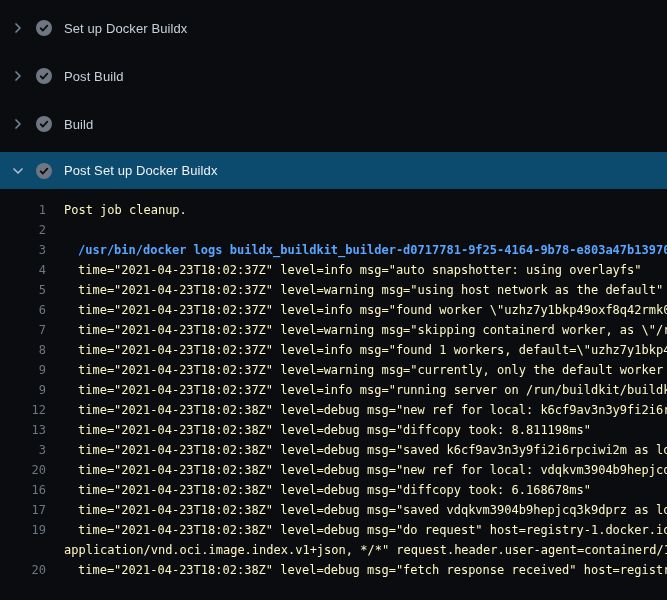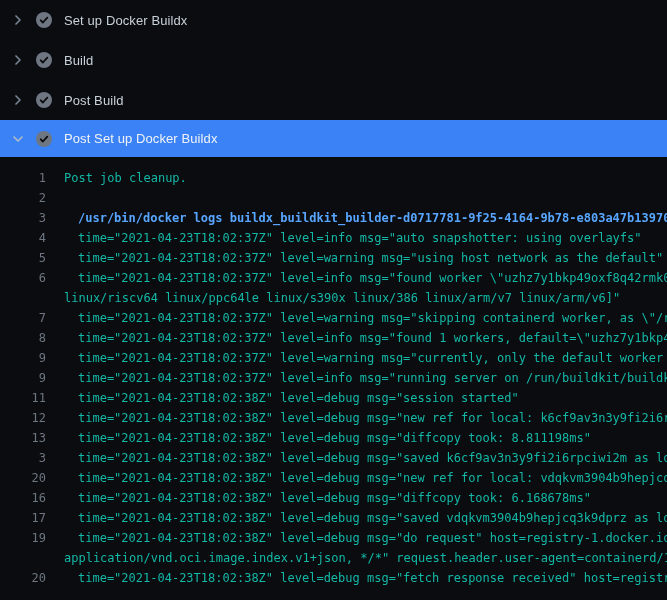--- a/index.html
+++ b/index.html
@@ -11,43 +11,44 @@
     -webkit-font-smoothing: antialiased;
   }
   
   .steps { }
   .step {
     height: 40px;
     display: flex;
     align-items: center;
     padding-left: 10px;
     cursor: pointer;
+    margin-top: 8px;
   }
-  .step.expanded { background: #3b82f6; height: 37px; }
+  .step.expanded { background: #0c4a6e; height: 37px; }
   .chev { width: 16px; height: 16px; margin-right: 10px; flex: none; display: flex; align-items: center; justify-content: center; }
   .check { width: 16px; height: 16px; margin-right: 12px; flex: none; display: flex; align-items: center; justify-content: center; }
   .step-label { font-size: 13px; color: #c9d1d9; letter-spacing: .1px; }
   .step.expanded .step-label { color: #f0f3f6; font-weight: 500; }
 
   
   .log {
     padding-top: 11px;
     font-family: "DejaVu Sans Mono", "Liberation Mono", monospace;
     font-size: 12px;
     line-height: 20px;
   }
   .row { display: flex; height: 20px; white-space: pre; overflow: hidden; }
   .num {
     width: 46px; flex: none;
     text-align: right;
     color: #6e7681;
     cursor: pointer;
     user-select: none;
   }
-  .txt { padding-left: 18px; color: #14b8a6; }
+  .txt { padding-left: 18px; color: #fef9c3; }
   .row.ind .txt { padding-left: 32px; }
   .row.cmd .txt { color: #58a6ff; font-weight: bold; }
   .tri { display: inline-block; width: 15px; font-size: 9px; }
 </style>
 </head>
 <body>
 
 <div class="steps">
 
   <div class="step">
@@ -70,36 +71,36 @@
       <svg width="16" height="16" viewBox="0 0 16 16">
           <path d="M6 4l4 4-4 4" stroke="#768390" stroke-width="1.7" fill="none" stroke-linecap="round" stroke-linejoin="round"></path>
         </svg>
     </span>
     <span class="check">
       <svg width="16" height="16" viewBox="0 0 16 16">
           <circle cx="8" cy="8" r="8" fill="#6e7681"></circle>
           <path d="M4.7 8.3l2.2 2.2 4.4-4.8" stroke="#0a0c10" stroke-width="1.8" fill="none" stroke-linecap="round" stroke-linejoin="round"></path>
         </svg>
     </span>
-    <span class="step-label">Build</span>
+    <span class="step-label">Post Build</span>
   </div>
 
   <div class="step">
     <span class="chev">
       <svg width="16" height="16" viewBox="0 0 16 16">
           <path d="M6 4l4 4-4 4" stroke="#768390" stroke-width="1.7" fill="none" stroke-linecap="round" stroke-linejoin="round"></path>
         </svg>
     </span>
     <span class="check">
       <svg width="16" height="16" viewBox="0 0 16 16">
           <circle cx="8" cy="8" r="8" fill="#6e7681"></circle>
           <path d="M4.7 8.3l2.2 2.2 4.4-4.8" stroke="#0a0c10" stroke-width="1.8" fill="none" stroke-linecap="round" stroke-linejoin="round"></path>
         </svg>
     </span>
-    <span class="step-label">Post Build</span>
+    <span class="step-label">Build</span>
   </div>
 
   <div class="step expanded">
     <span class="chev">
       <svg width="16" height="16" viewBox="0 0 16 16">
           <path d="M4 6l4 4 4-4" stroke="#adbac7" stroke-width="1.7" fill="none" stroke-linecap="round" stroke-linejoin="round"></path>
         </svg>
     </span>
     <span class="check">
       <svg width="16" height="16" viewBox="0 0 16 16">
@@ -112,26 +113,24 @@
 
 </div>
 
 <div class="log">
     <div class="row"><span class="num">1</span><span class="txt">Post job cleanup.</span></div>
     <div class="row"><span class="num">2</span></div>
     <div class="row ind cmd"><span class="num">3</span><span class="txt">/usr/bin/docker logs buildx_buildkit_builder-d0717781-9f25-4164-9b78-e803a47b13970</span></div>
     <div class="row ind"><span class="num">4</span><span class="txt">time="2021-04-23T18:02:37Z" level=info msg="auto snapshotter: using overlayfs"</span></div>
     <div class="row ind"><span class="num">5</span><span class="txt">time="2021-04-23T18:02:37Z" level=warning msg="using host network as the default"</span></div>
     <div class="row ind"><span class="num">6</span><span class="txt">time="2021-04-23T18:02:37Z" level=info msg="found worker \"uzhz7y1bkp49oxf8q42rmk0xj</span></div>
-    <div class="row"><span class="num"></span><span class="txt">linux/riscv64 linux/ppc64le linux/s390x linux/386 linux/arm/v7 linux/arm/v6]"</span></div>
     <div class="row ind"><span class="num">7</span><span class="txt">time="2021-04-23T18:02:37Z" level=warning msg="skipping containerd worker, as \"/run</span></div>
     <div class="row ind"><span class="num">8</span><span class="txt">time="2021-04-23T18:02:37Z" level=info msg="found 1 workers, default=\"uzhz7y1bkp49o</span></div>
     <div class="row ind"><span class="num">9</span><span class="txt">time="2021-04-23T18:02:37Z" level=warning msg="currently, only the default worker ca</span></div>
     <div class="row ind"><span class="num">9</span><span class="txt">time="2021-04-23T18:02:37Z" level=info msg="running server on /run/buildkit/buildkitd</span></div>
-    <div class="row ind"><span class="num">11</span><span class="txt">time="2021-04-23T18:02:38Z" level=debug msg="session started"</span></div>
     <div class="row ind"><span class="num">12</span><span class="txt">time="2021-04-23T18:02:38Z" level=debug msg="new ref for local: k6cf9av3n3y9fi2i6rpci</span></div>
     <div class="row ind"><span class="num">13</span><span class="txt">time="2021-04-23T18:02:38Z" level=debug msg="diffcopy took: 8.811198ms"</span></div>
     <div class="row ind"><span class="num">3</span><span class="txt">time="2021-04-23T18:02:38Z" level=debug msg="saved k6cf9av3n3y9fi2i6rpciwi2m as local</span></div>
     <div class="row ind"><span class="num">20</span><span class="txt">time="2021-04-23T18:02:38Z" level=debug msg="new ref for local: vdqkvm3904b9hepjcq3k9</span></div>
     <div class="row ind"><span class="num">16</span><span class="txt">time="2021-04-23T18:02:38Z" level=debug msg="diffcopy took: 6.168678ms"</span></div>
     <div class="row ind"><span class="num">17</span><span class="txt">time="2021-04-23T18:02:38Z" level=debug msg="saved vdqkvm3904b9hepjcq3k9dprz as local</span></div>
     <div class="row ind"><span class="num">19</span><span class="txt">time="2021-04-23T18:02:38Z" level=debug msg="do request" host=registry-1.docker.io re</span></div>
     <div class="row"><span class="num"></span><span class="txt">application/vnd.oci.image.index.v1+json, */*" request.header.user-agent=containerd/1.4</span></div>
     <div class="row ind"><span class="num">20</span><span class="txt">time="2021-04-23T18:02:38Z" level=debug msg="fetch response received" host=registry-1</span></div>
   </div>

